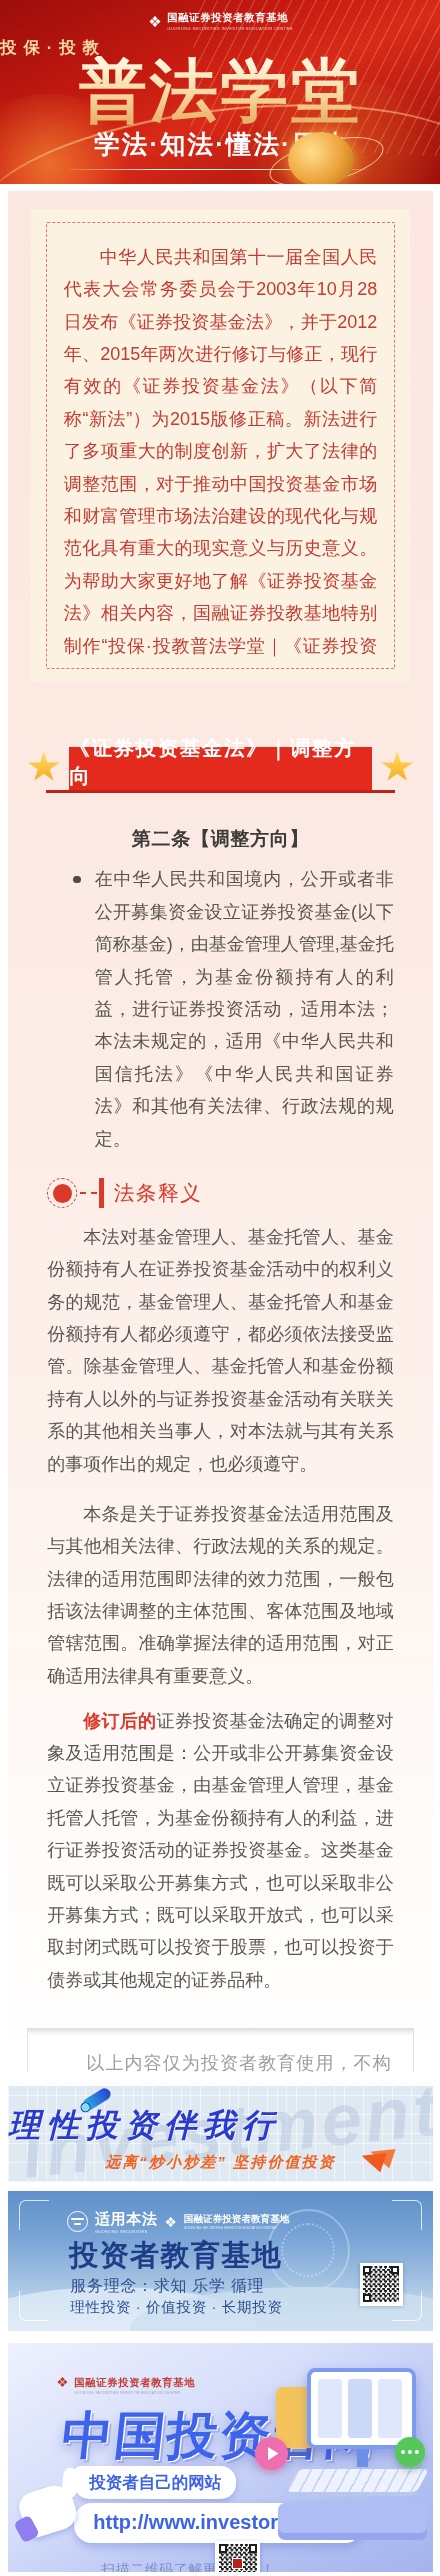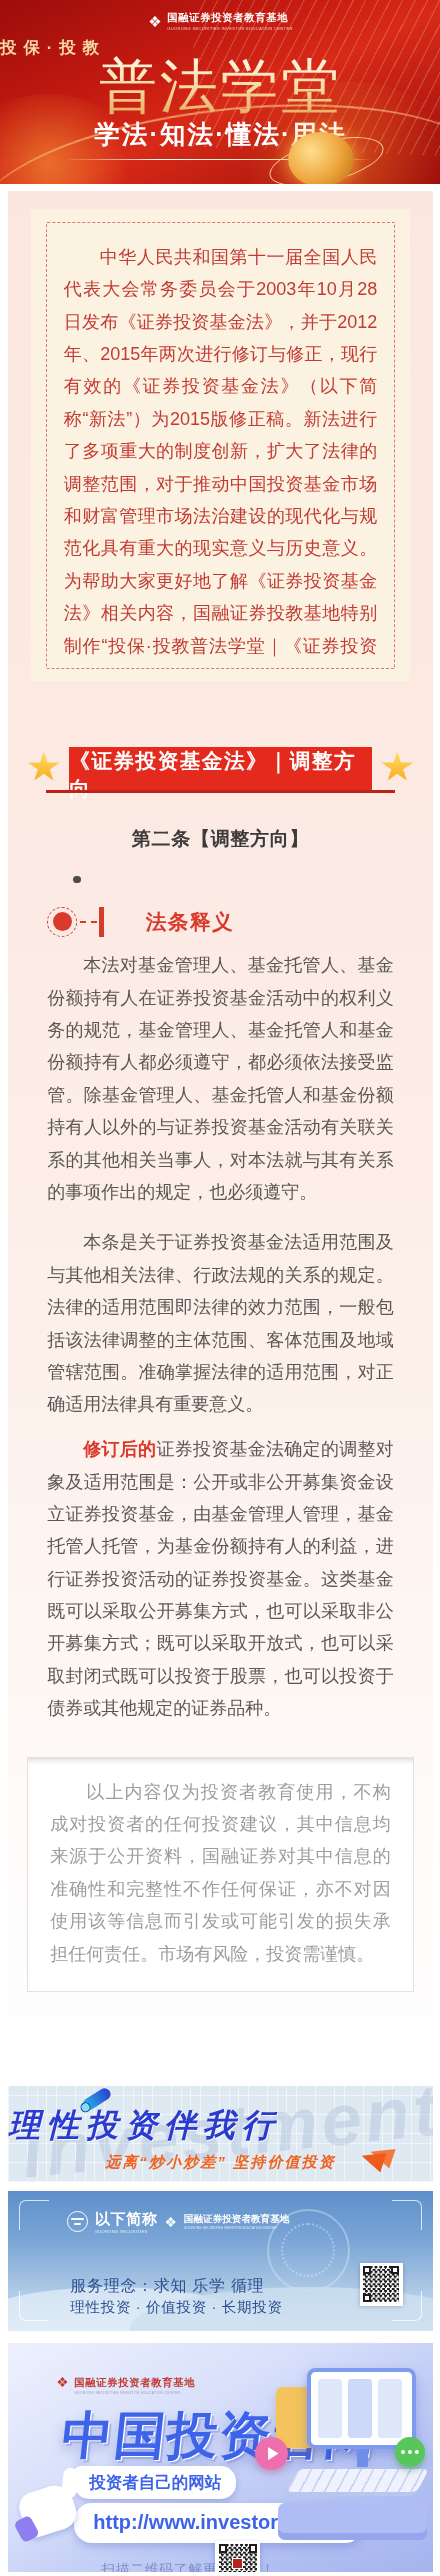--- a/index.html
+++ b/index.html
@@ -20,60 +20,60 @@
   .hero .globe{position:absolute;left:288px;top:132px;width:66px;height:55px;border-radius:50%;
     background:radial-gradient(circle at 35% 35%,#ffdf8e,#eda33a 55%,#b5690f);box-shadow:0 0 19px rgba(255,190,80,.8);}
   .hero .globe-ring{position:absolute;left:268px;top:141px;width:117px;height:41px;border-radius:50%;
     border:1.4px solid rgba(255,235,190,.8);transform:rotate(-14deg);}
   .hero-logo-row{position:relative;display:flex;justify-content:center;align-items:center;gap:5.5px;padding-top:11px;}
   .hero-logo-glyph{color:#fff;font-size:15px;line-height:1;}
   .hero-logo-texts{text-align:left;color:#fff;}
   .hero-logo-cn{font-size:10.3px;font-weight:700;letter-spacing:0.7px;}
   .hero-logo-en{font-size:4.1px;opacity:.75;letter-spacing:0.3px;margin-top:1.4px;}
   .hero-kicker{position:relative;text-align:left;color:#f6d7a8;font-size:16.5px;font-weight:700;letter-spacing:6.9px;margin-top:5.5px;}
-  .hero-title{position:relative;text-align:center;font-size:58px;line-height:1.02;font-weight:400;letter-spacing:2.8px;
+  .hero-title{position:relative;text-align:center;font-size:68px;line-height:1.02;font-weight:700;letter-spacing:2.8px;
     background:linear-gradient(180deg,#fdf4d9 10%,#f6d9a2 55%,#e8b269 95%);
     -webkit-background-clip:text;background-clip:text;color:transparent;
     text-shadow:0 2.8px 6.9px rgba(90,10,5,.0);margin-top:-2.8px;}
   .hero-tagline{position:relative;text-align:center;color:#ffffff;font-size:25.5px;font-weight:900;letter-spacing:2.1px;margin-top:1.4px;}
   .hero-underline{position:relative;margin:6.9px auto 0;width:303px;height:1.4px;
     background:linear-gradient(90deg,rgba(255,255,255,.1),#ffffff 30%,#ffd98e 85%,transparent);}
 
   
   .main-block{margin:6.9px 8.3px 0;height:1881px;overflow:hidden;
     background:linear-gradient(180deg,#fbe7e0 0%,#fbe9e2 30%,#fdf0ea 62%,#fefaf8 85%,#ffffff 100%);}
   .intro-card{margin:18.6px 23px 0;height:472px;background:#fcf2e2;border-radius:2.8px;padding:12.4px 15px;overflow:hidden;}
   .intro-dashed{height:100%;border:1.4px dashed #e0776d;border-radius:1.4px;padding:18px 16.5px;overflow:hidden;}
   .intro-text{color:#c23b33;font-size:18px;line-height:1.8;text-align:justify;text-indent:2em;
     font-family:"Liberation Sans","DejaVu Sans",sans-serif;}
 
   .section-banner{position:relative;margin-top:63px;height:52px;}
   .section-banner .bar{position:absolute;left:61px;right:61px;top:2.1px;height:43px;background:#e42a1d;
-    display:flex;align-items:flex-start;justify-content:center;}
+    display:flex;align-items:flex-end;justify-content:center;}
   .section-banner .bar-title{color:#ffffff;font-size:20.7px;font-weight:900;letter-spacing:1.4px;}
   .section-banner .underline{position:absolute;left:38px;right:38px;top:46px;height:2.1px;background:#bf2318;}
   .star{position:absolute;width:33px;height:32px;top:6.9px;
     background:linear-gradient(180deg,#ffe063,#f5a81c);
     clip-path:polygon(50% 0%,61% 35%,98% 35%,68% 57%,79% 91%,50% 70%,21% 91%,32% 57%,2% 35%,39% 35%);
     filter:drop-shadow(0 1.4px 0 rgba(200,120,0,.55));}
   .star.left{left:19px;} .star.right{right:19px;}
 
   .article{padding:0 39px;}
   .article-heading{margin-top:30px;color:#3d3b39;font-size:19px;font-weight:900;letter-spacing:0.7px;text-align:center;}
   .bullet-row{display:flex;margin-top:11px;padding-left:26px;}
   .bullet-dot{flex:0 0 auto;width:7.6px;height:7.6px;border-radius:50%;background:#4a4a4a;margin:12.4px 13.8px 0 0;}
   .bullet-text{color:#595551;font-size:18px;line-height:1.8;text-align:justify;}
 
   .interp-heading{display:flex;align-items:center;margin-top:23.4px;gap:0;}
   .interp-icon{display:flex;align-items:center;}
   .icon-circle-out{width:30px;height:30px;border:1.4px dashed #d93a2b;border-radius:50%;display:flex;align-items:center;justify-content:center;}
   .icon-circle-in{width:19px;height:19px;border-radius:50%;background:#d93a2b;}
   .icon-dashes{width:16.5px;height:0;border-top:2.1px dashed #d93a2b;margin:0 2.8px;}
   .icon-vbar{width:4.8px;height:30px;background:#d93a2b;margin-right:9.6px;}
-  .interp-title{color:#d93a2b;font-size:20.7px;font-weight:700;letter-spacing:1.4px;margin-left:32px;}
+  .interp-title{color:#d93a2b;font-size:20.7px;font-weight:400;letter-spacing:1.4px;}
 
   .para{color:#5b5753;font-size:18px;line-height:1.8;text-align:justify;text-indent:2em;margin:12.4px 0 0;}
   .para.first{margin-top:18px;}
   .red-bold{color:#d93a2b;font-weight:900;}
 
   .disclaimer{margin:32px 19px 0;background:#ffffff;border:0.7px solid #e2e2e2;
     box-shadow:inset 0 6.9px 6.9px -5.5px rgba(0,0,0,.18);padding:18px 22px 20.7px;}
   .disclaimer-title{text-align:center;color:#9d9d9d;font-size:18px;margin-bottom:4.1px;}
   .disclaimer-body{color:#9d9d9d;font-size:18px;line-height:1.8;text-align:justify;text-indent:2em;}
 
@@ -217,20 +217,21 @@
     </div>
     <div class="underline"></div>
     <span class="star right"></span>
   </div>
 
   <div class="article">
     <div class="article-heading">第二条【调整方向】</div>
 
     <div class="bullet-row">
       <span class="bullet-dot"></span>
+      <span class="bullet-text">在中华人民共和国境内，公开或者非公开募集资金设立证券投资基金(以下简称基金)，由基金管理人管理,基金托管人托管，为基金份额持有人的利益，进行证券投资活动，适用本法；本法未规定的，适用《中华人民共和国信托法》《中华人民共和国证券法》和其他有关法律、行政法规的规定。</span>
     </div>
 
     <div class="interp-heading">
       <span class="interp-icon">
         <span class="icon-circle-out">
             <span class="icon-circle-in"></span>
           </span>
         <span class="icon-dashes"></span>
         <span class="icon-vbar"></span>
       </span>
@@ -263,29 +264,30 @@
   <div class="m1"></div>
   <div class="m2"></div>
   <span class="corner tl"></span>
   <span class="corner tr"></span>
   <span class="corner bl"></span>
   <span class="corner br"></span>
 
   <div class="edu-logos">
     <span class="edu-brand-icon"></span>
     <span>
-      <div class="edu-brand-cn">以下简称</div>
+      <div class="edu-brand-cn">适用本法</div>
       <div class="edu-brand-en">GUORONG SECURITIES</div>
     </span>
     <span class="edu-center-glyph">❖</span>
     <span>
       <div class="edu-center-cn">国融证券投资者教育基地</div>
       <div class="edu-center-en">GUORONG SECURITIES INVESTOR EDUCATION CENTER</div>
     </span>
   </div>
+  <div class="edu-title">投资者教育基地</div>
   <div class="edu-line1">服务理念：求知 乐学 循理</div>
   <div class="edu-line2">理性投资 · 价值投资 · 长期投资</div>
   <div class="qr qr-edu">
     <div class="dots"></div>
     <span class="c tl"></span>
     <span class="c tr"></span>
     <span class="c bl"></span>
   </div>
 </div>
 

